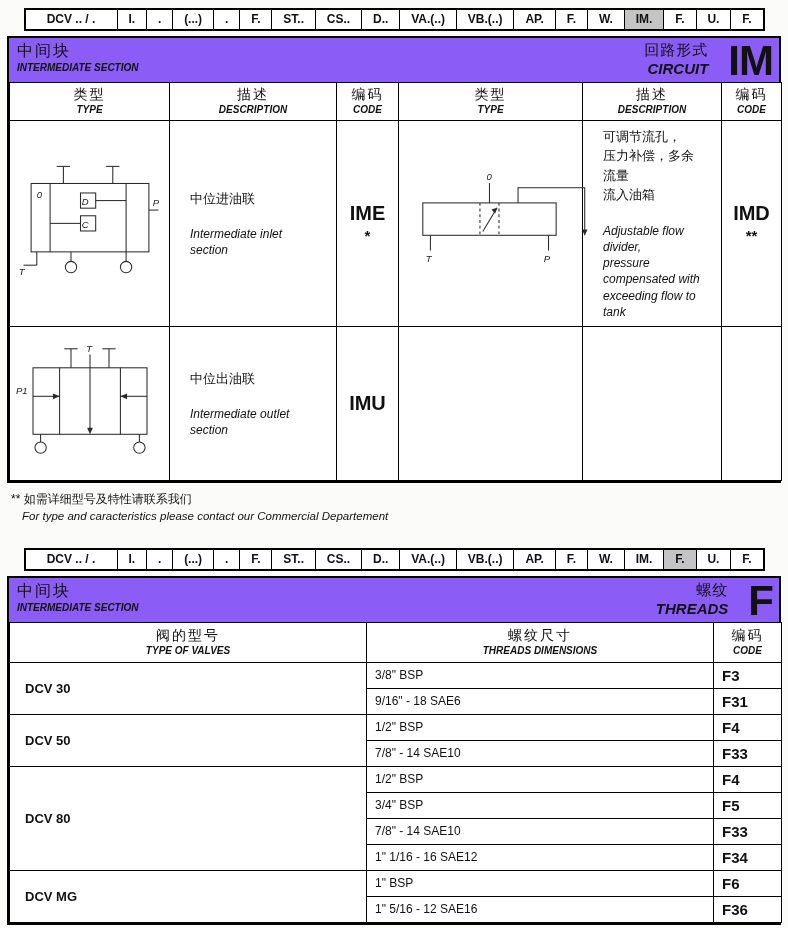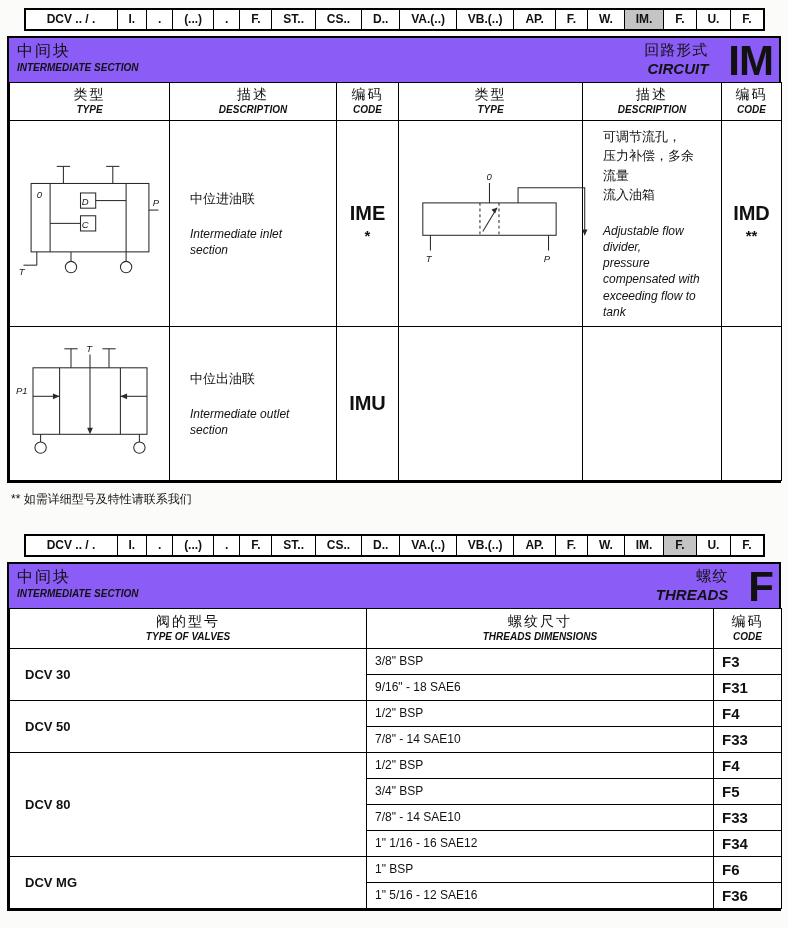--- a/index.html
+++ b/index.html
@@ -253,20 +253,21 @@
           <td></td>
           <td></td>
         </tr>
       </tbody>
     </table>
   </div>
 
   <div class="footnotes">
     <div class="col">
       <div class="fn-zh">** 如需详细型号及特性请联系我们</div>
+      <div class="fn-en">For type and caracteristics please contact our Commercial Departement</div>
     </div>
   </div>
 
   <div class="gap"></div>
 
   <div class="strip">
     <div class="cell first">DCV .. / .</div>
     <div class="cell">I.</div>
     <div class="cell">.</div>
     <div class="cell">(...)</div>

